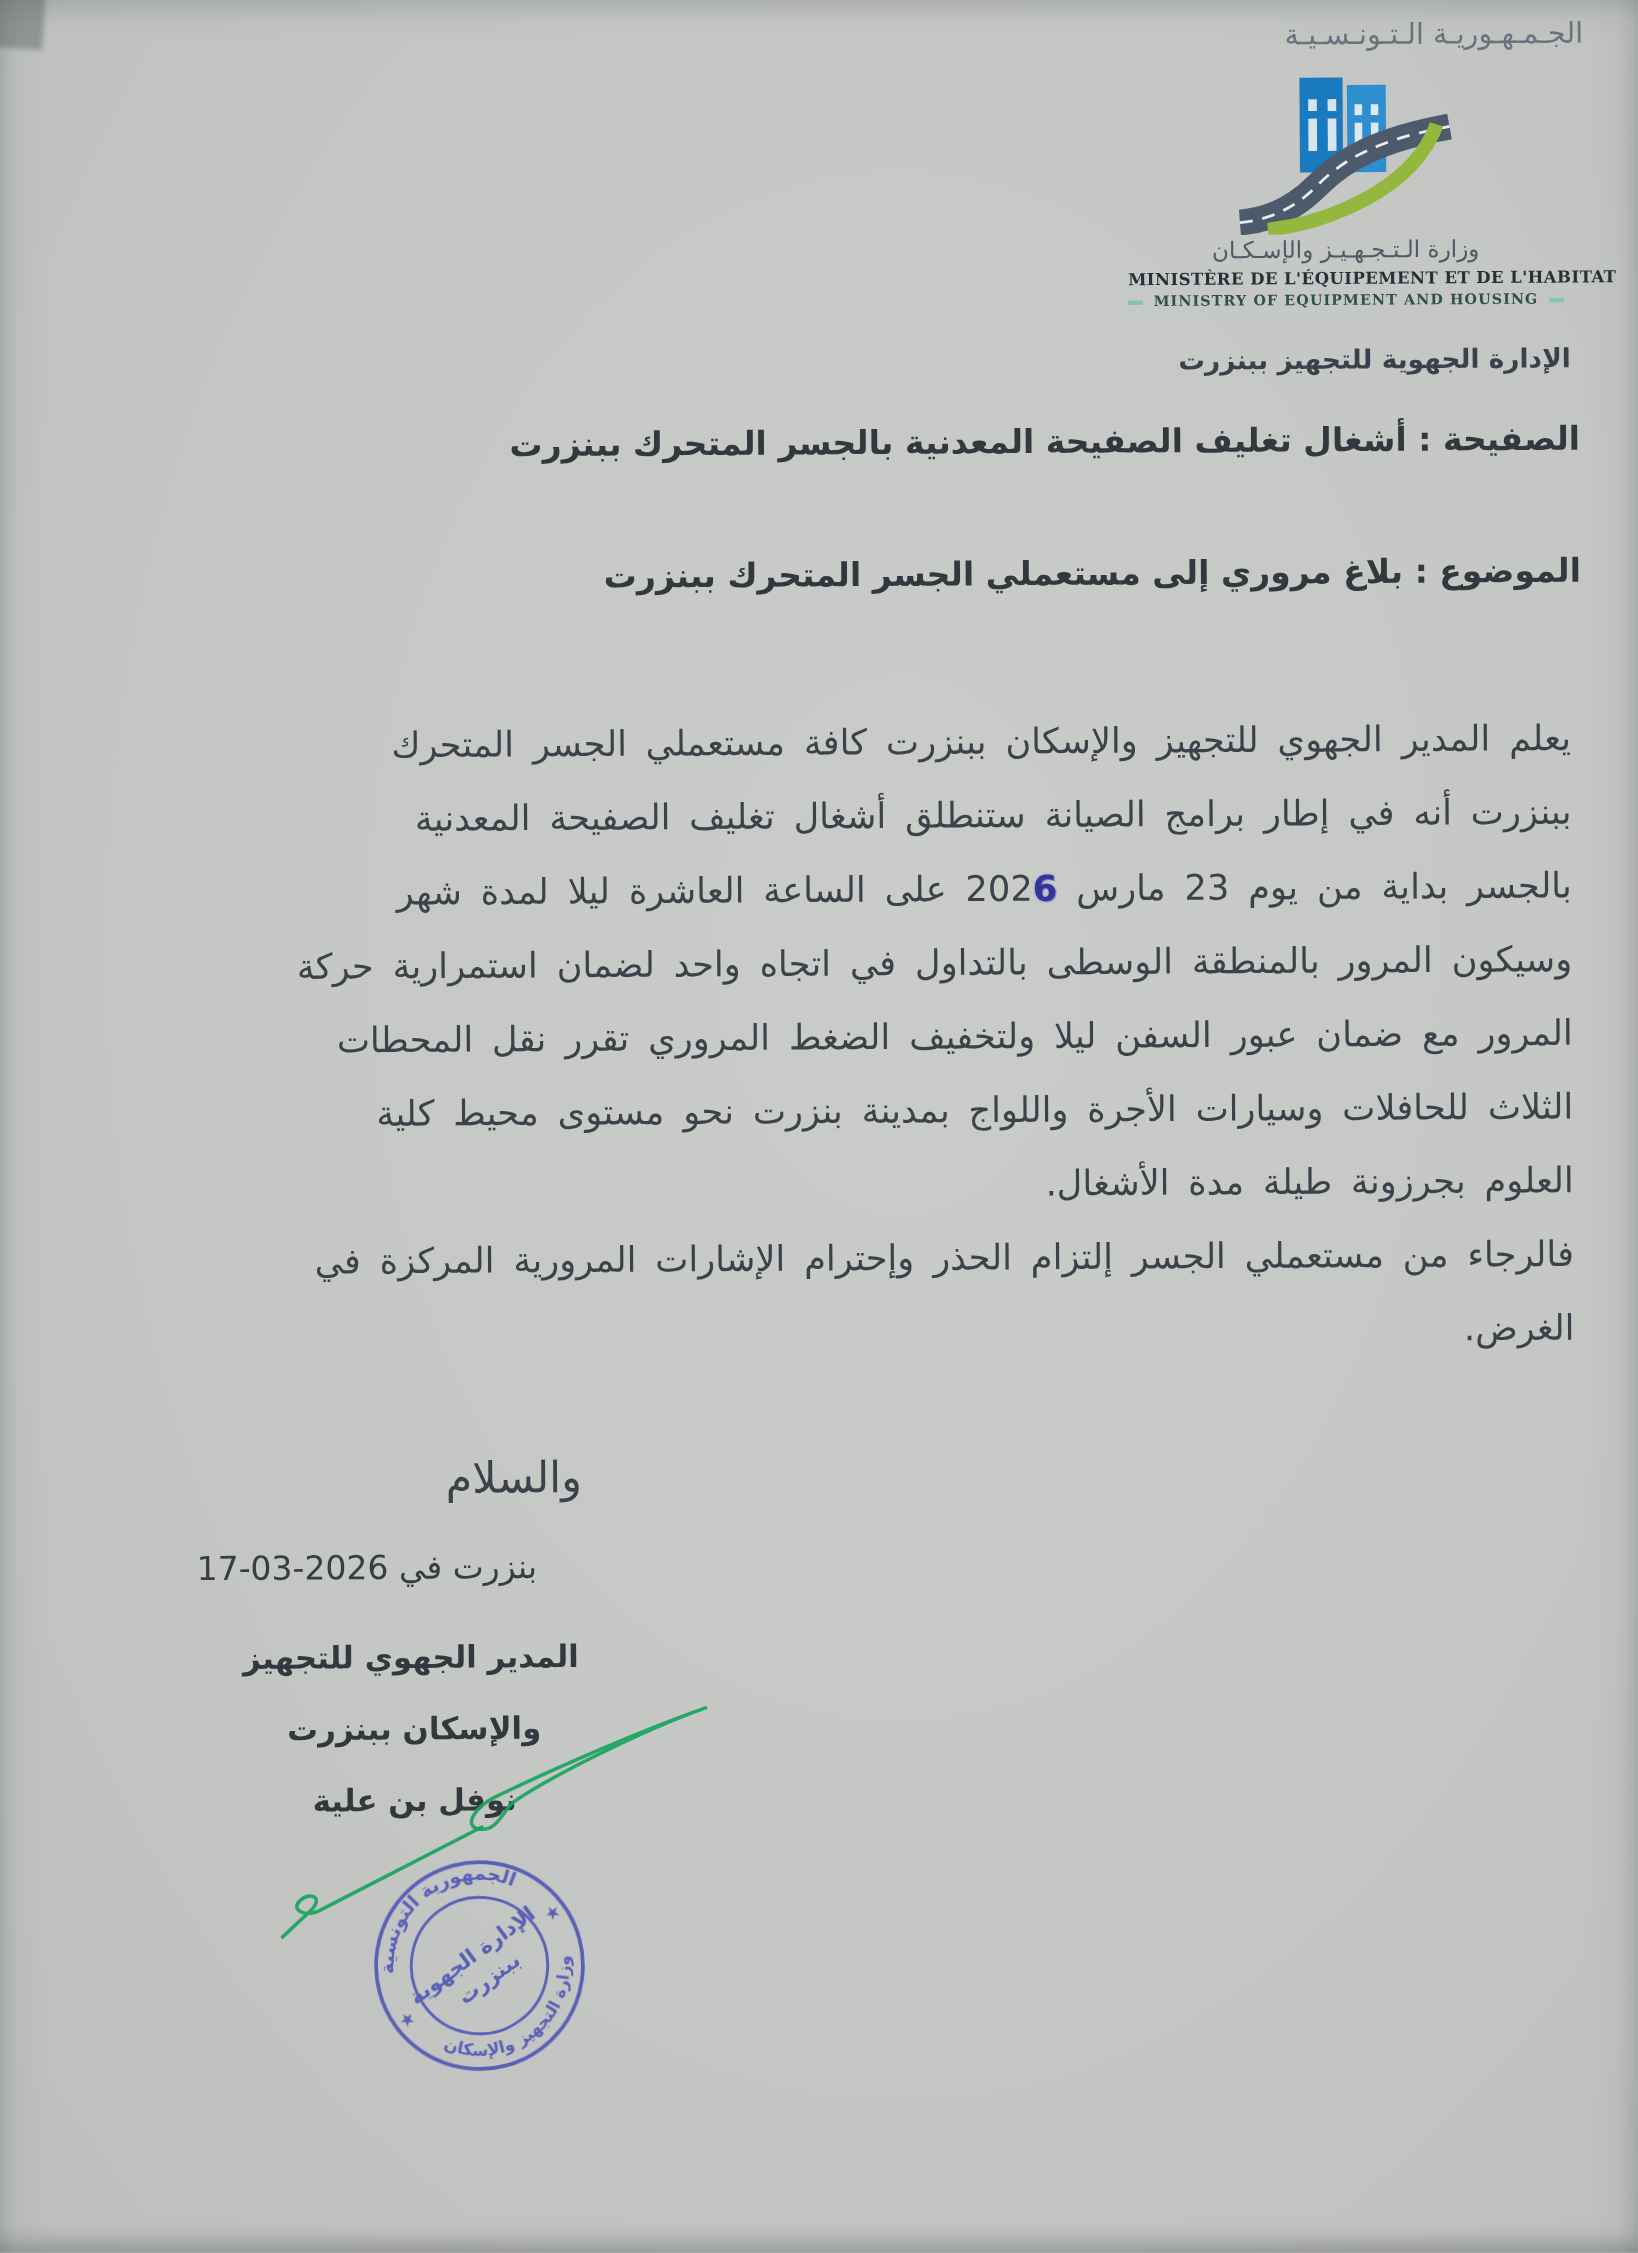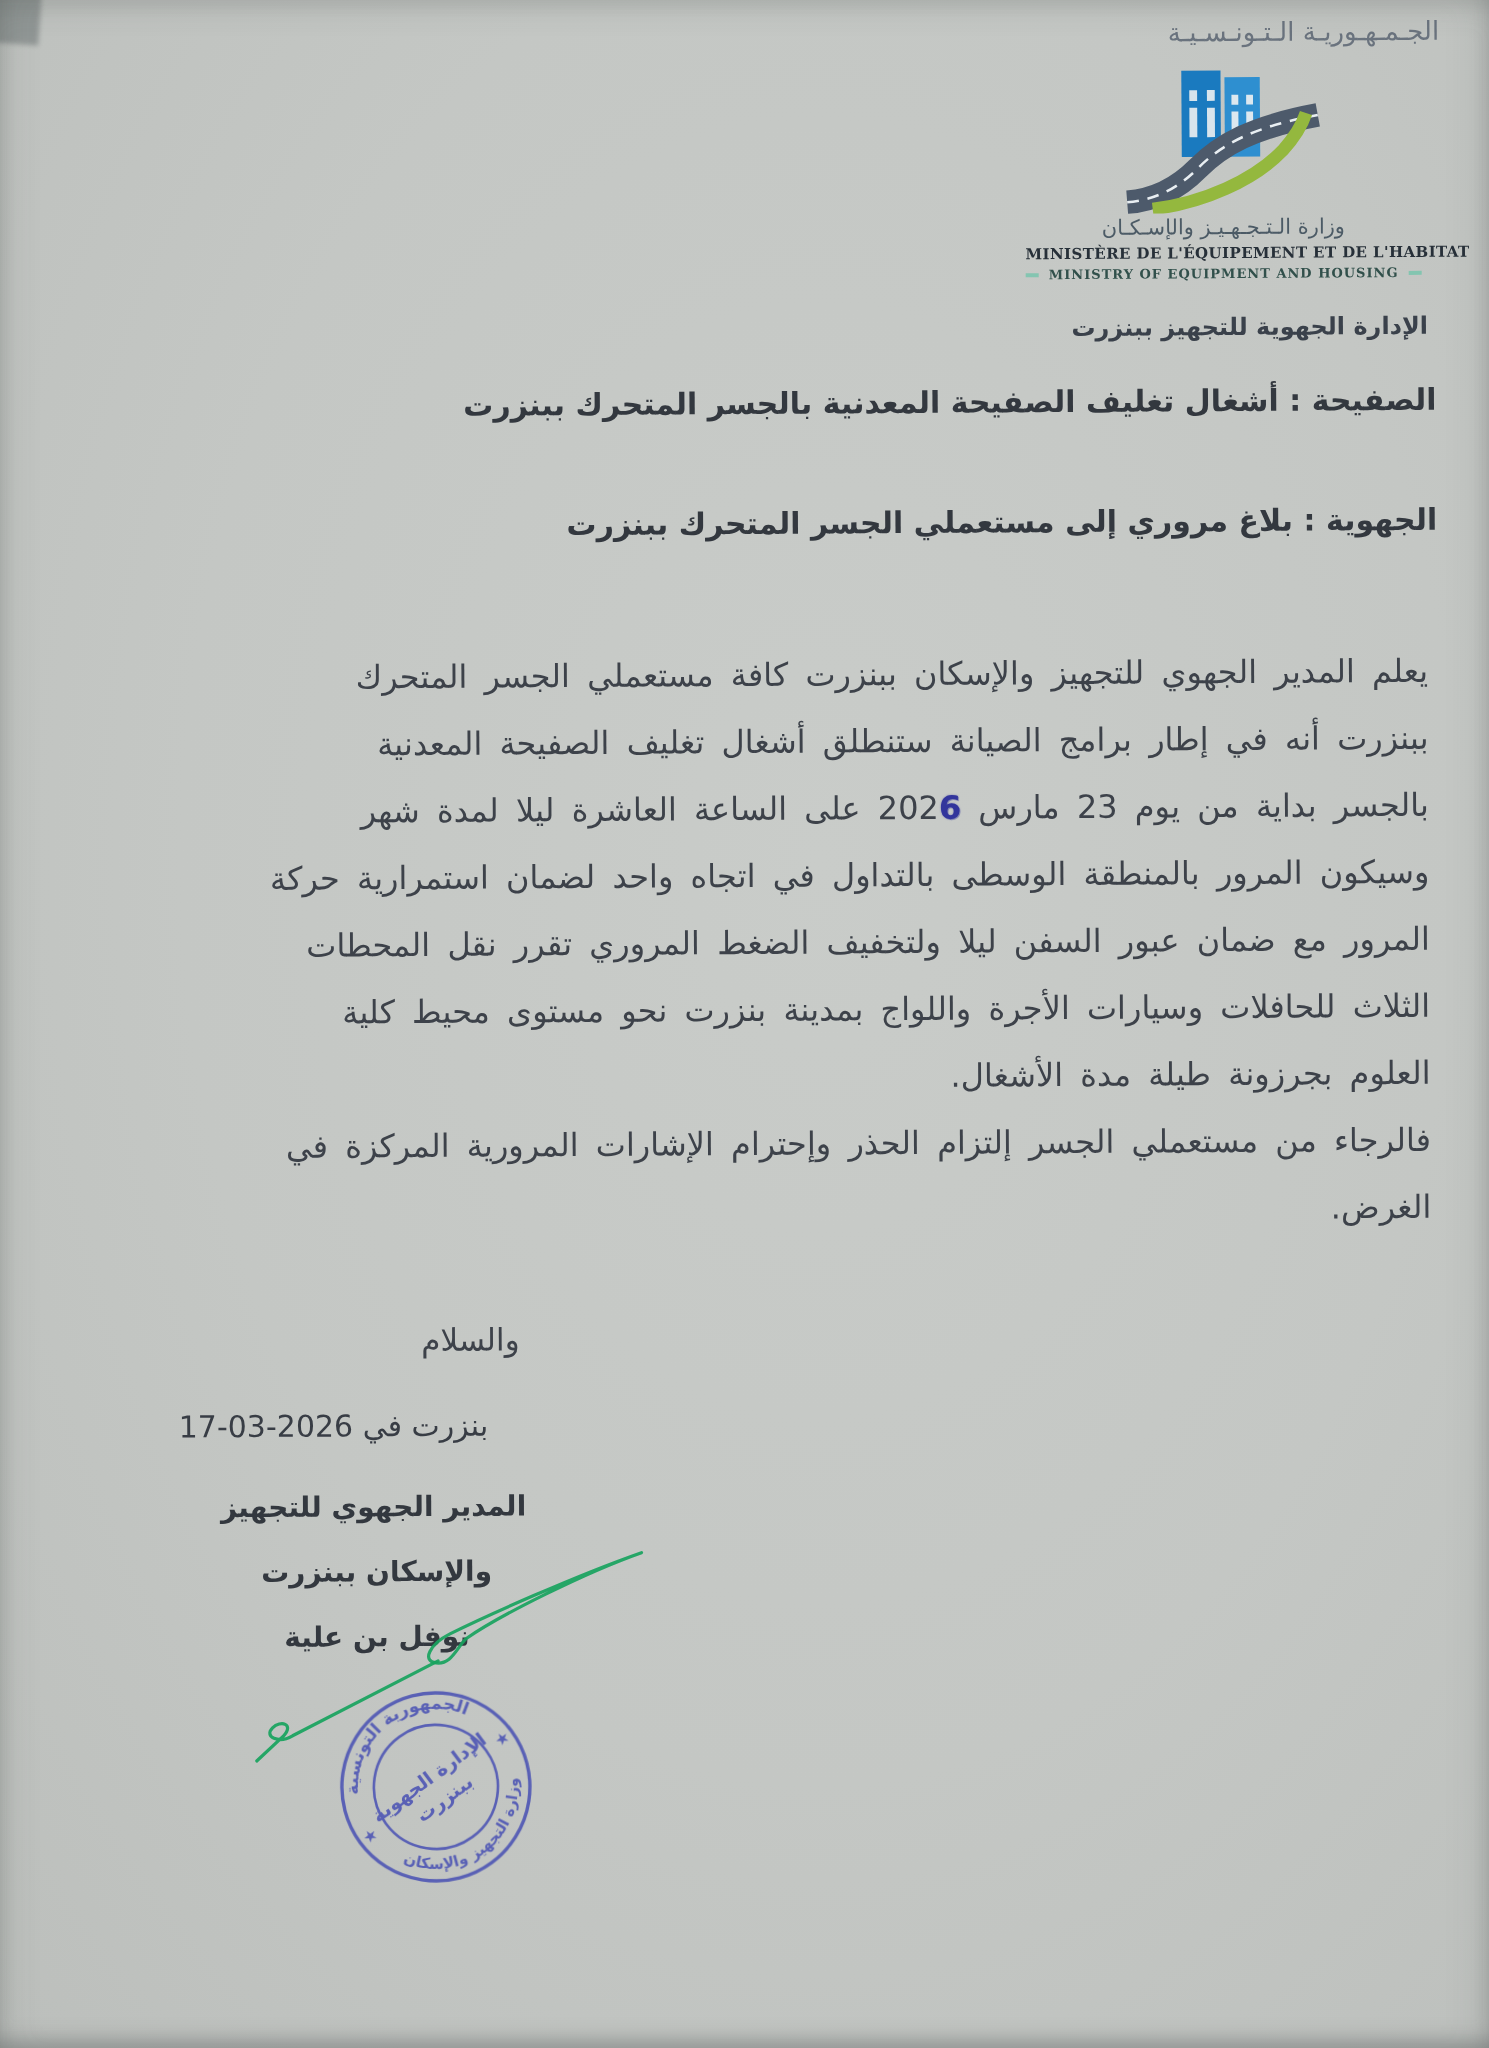--- a/index.html
+++ b/index.html
@@ -66,22 +66,22 @@
     direction:rtl;text-align:right;
     font-size:32px;color:#3d424a;line-height:67px;word-spacing:7px;
   }
   .body-text p{margin:0;white-space:nowrap;}
   .ink-correction{
     color:#32359c;font-weight:bold;
     text-shadow:0 0 2px rgba(50,53,156,.55), 1px 1px 0 rgba(50,53,156,.35);
   }
 
   .closing{
-    position:absolute;top:1320px;left:418px;direction:rtl;
-    font-size:31px;color:#3d424a;
+    position:absolute;top:1320px;left:402px;direction:rtl;
+    font-size:39px;color:#3d424a;
   }
   .date-line{
     position:absolute;top:1406px;left:175px;direction:rtl;
     font-size:30px;color:#383d45;
   }
   .sig-block{
     position:absolute;top:1472px;left:222px;width:300px;text-align:center;
     direction:rtl;font-size:28px;font-weight:bold;color:#33383f;line-height:65px;
   }
   .sig-block div{white-space:nowrap;}
@@ -129,21 +129,21 @@
     </div>
 
     <div class="department">الإدارة الجهوية للتجهيز ببنزرت</div>
 
     <div class="doc-line project">
       <span>الصفيحة :</span>
       <span>أشغال تغليف الصفيحة المعدنية بالجسر المتحرك ببنزرت</span>
     </div>
 
     <div class="doc-line subject">
-      <span>الجهوية :</span>
+      <span>الموضوع :</span>
       <span>بلاغ مروري إلى مستعملي الجسر المتحرك ببنزرت</span>
     </div>
 
     <div class="body-text">
       <p>يعلم المدير الجهوي للتجهيز والإسكان ببنزرت كافة مستعملي الجسر المتحرك</p>
       <p>ببنزرت أنه في إطار برامج الصيانة ستنطلق أشغال تغليف الصفيحة المعدنية</p>
       <p><span>بالجسر بداية من يوم 23 مارس 202</span><span class="ink-correction">6</span><span> على الساعة العاشرة ليلا لمدة شهر</span></p>
       <p>وسيكون المرور بالمنطقة الوسطى بالتداول في اتجاه واحد لضمان استمرارية حركة</p>
       <p>المرور مع ضمان عبور السفن ليلا ولتخفيف الضغط المروري تقرر نقل المحطات</p>
       <p>الثلاث للحافلات وسيارات الأجرة واللواج بمدينة بنزرت نحو مستوى محيط كلية</p>

